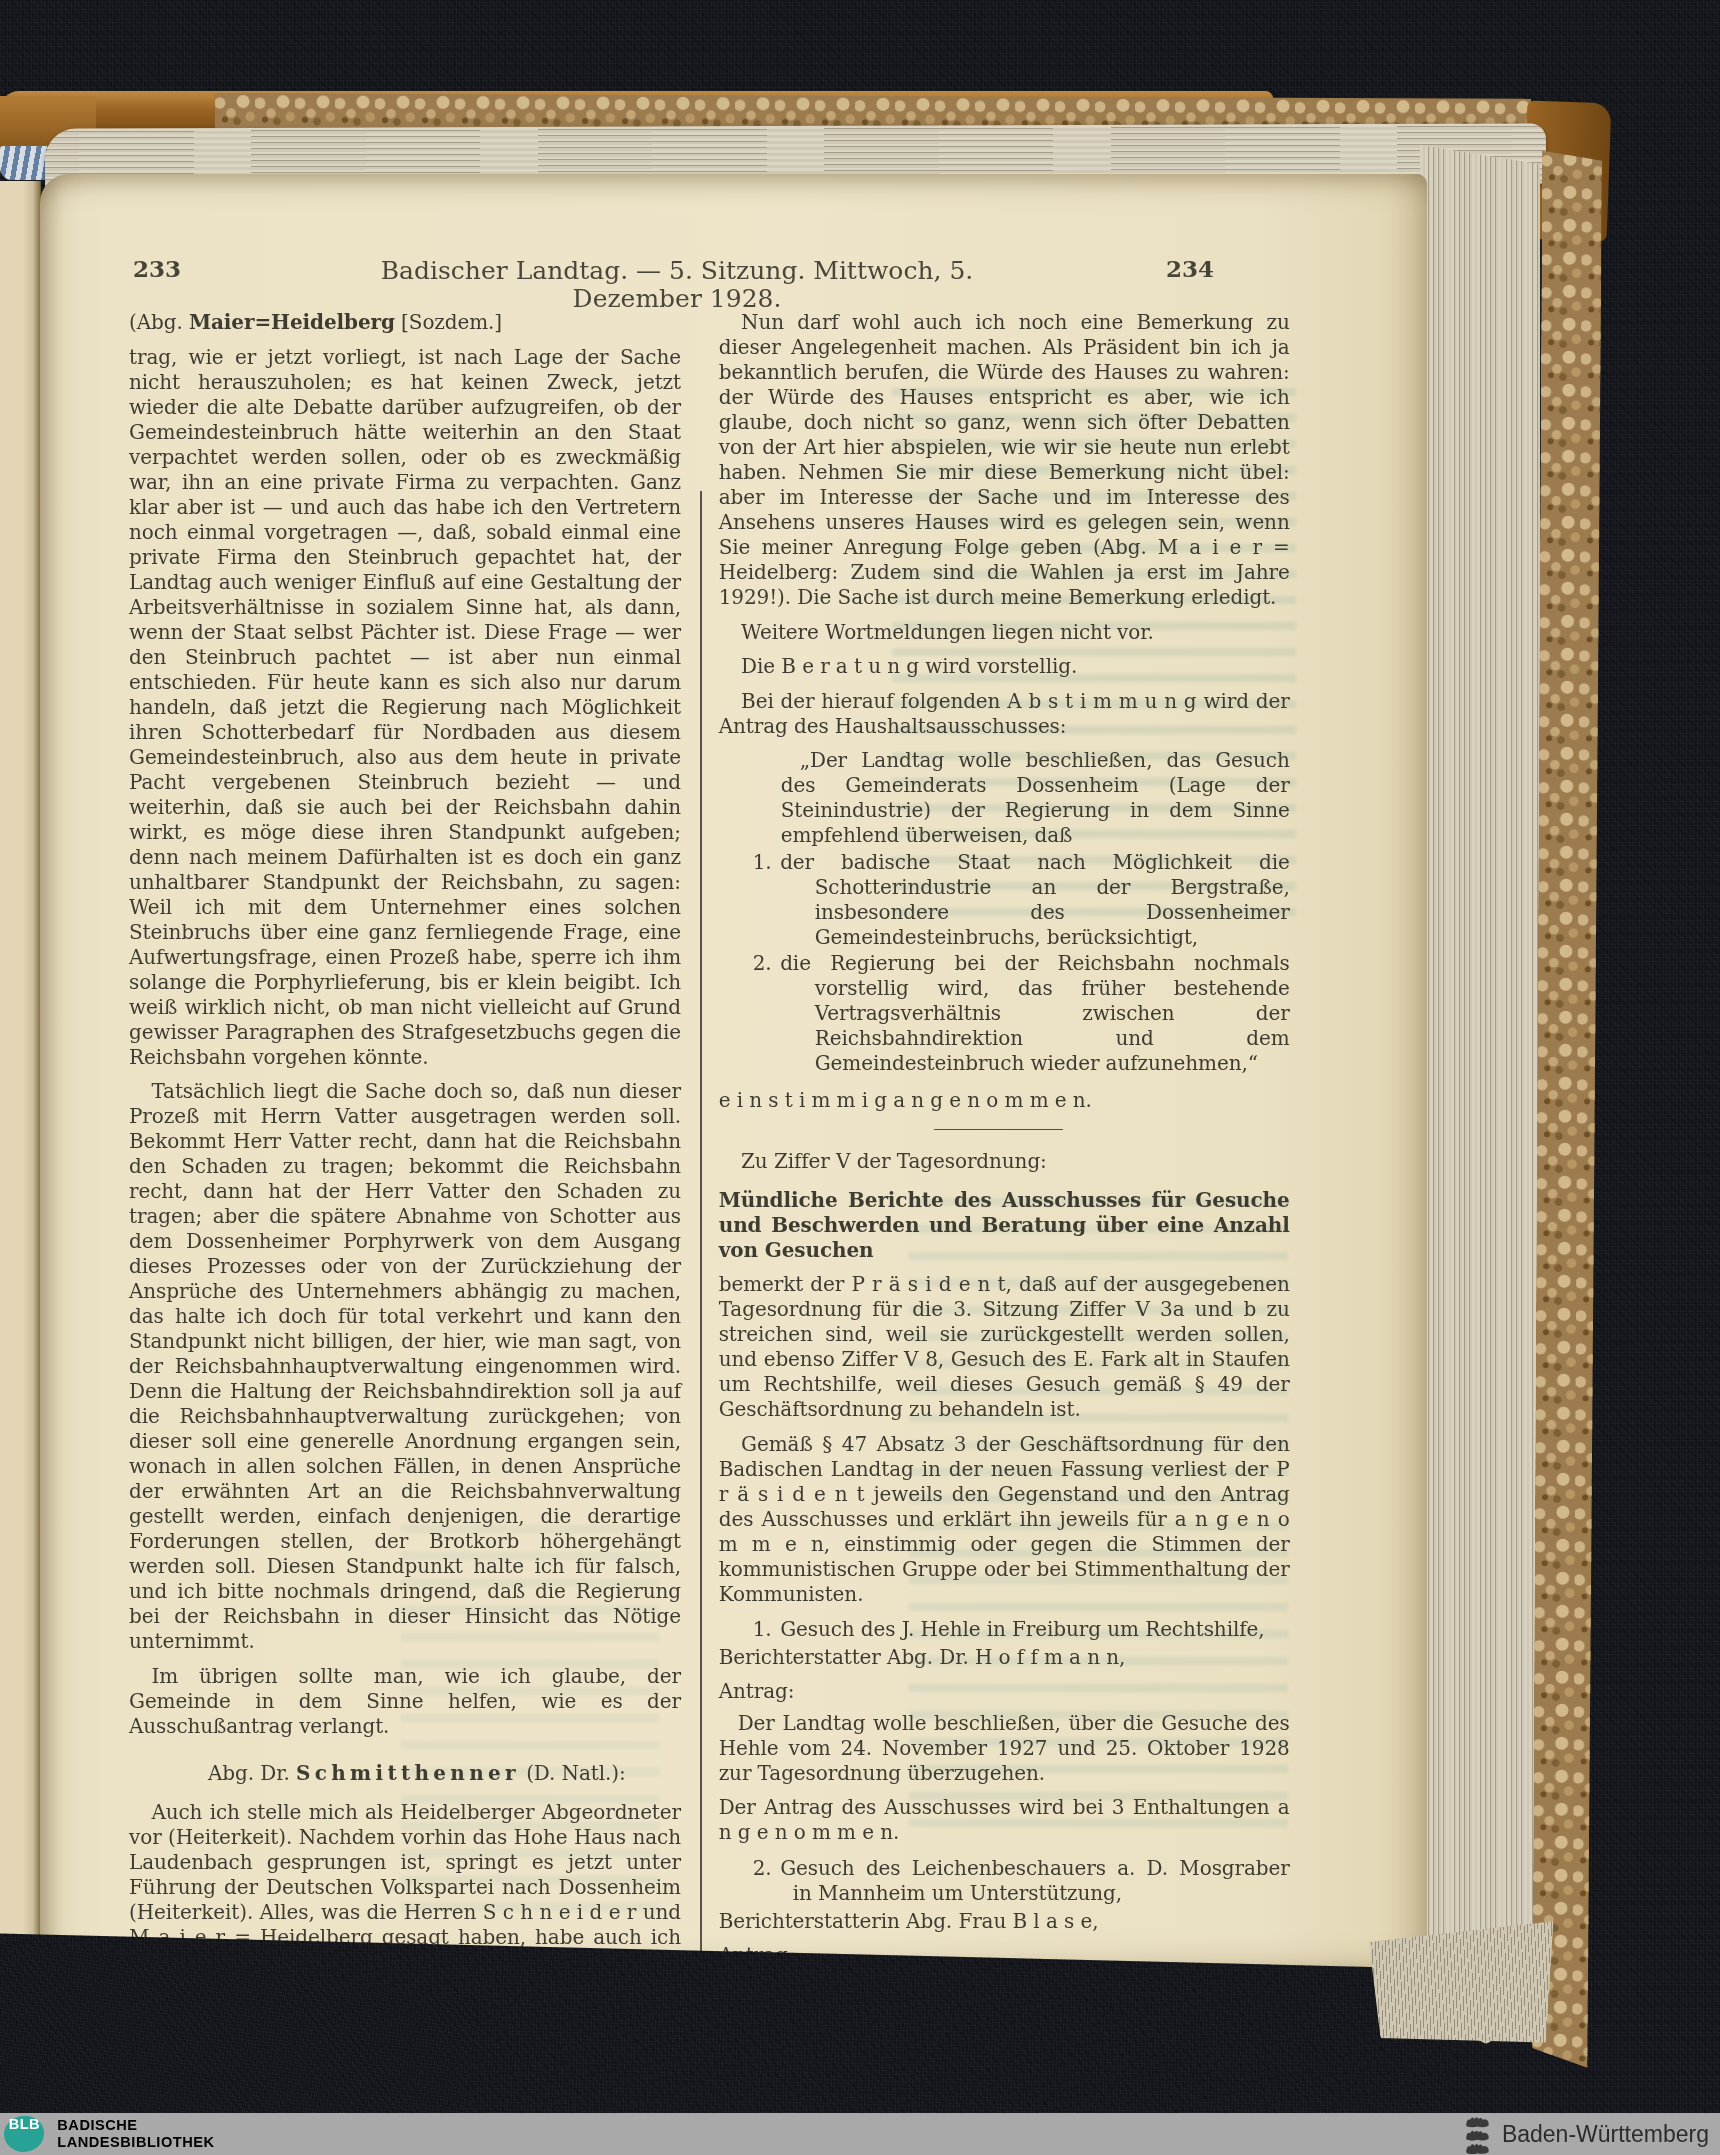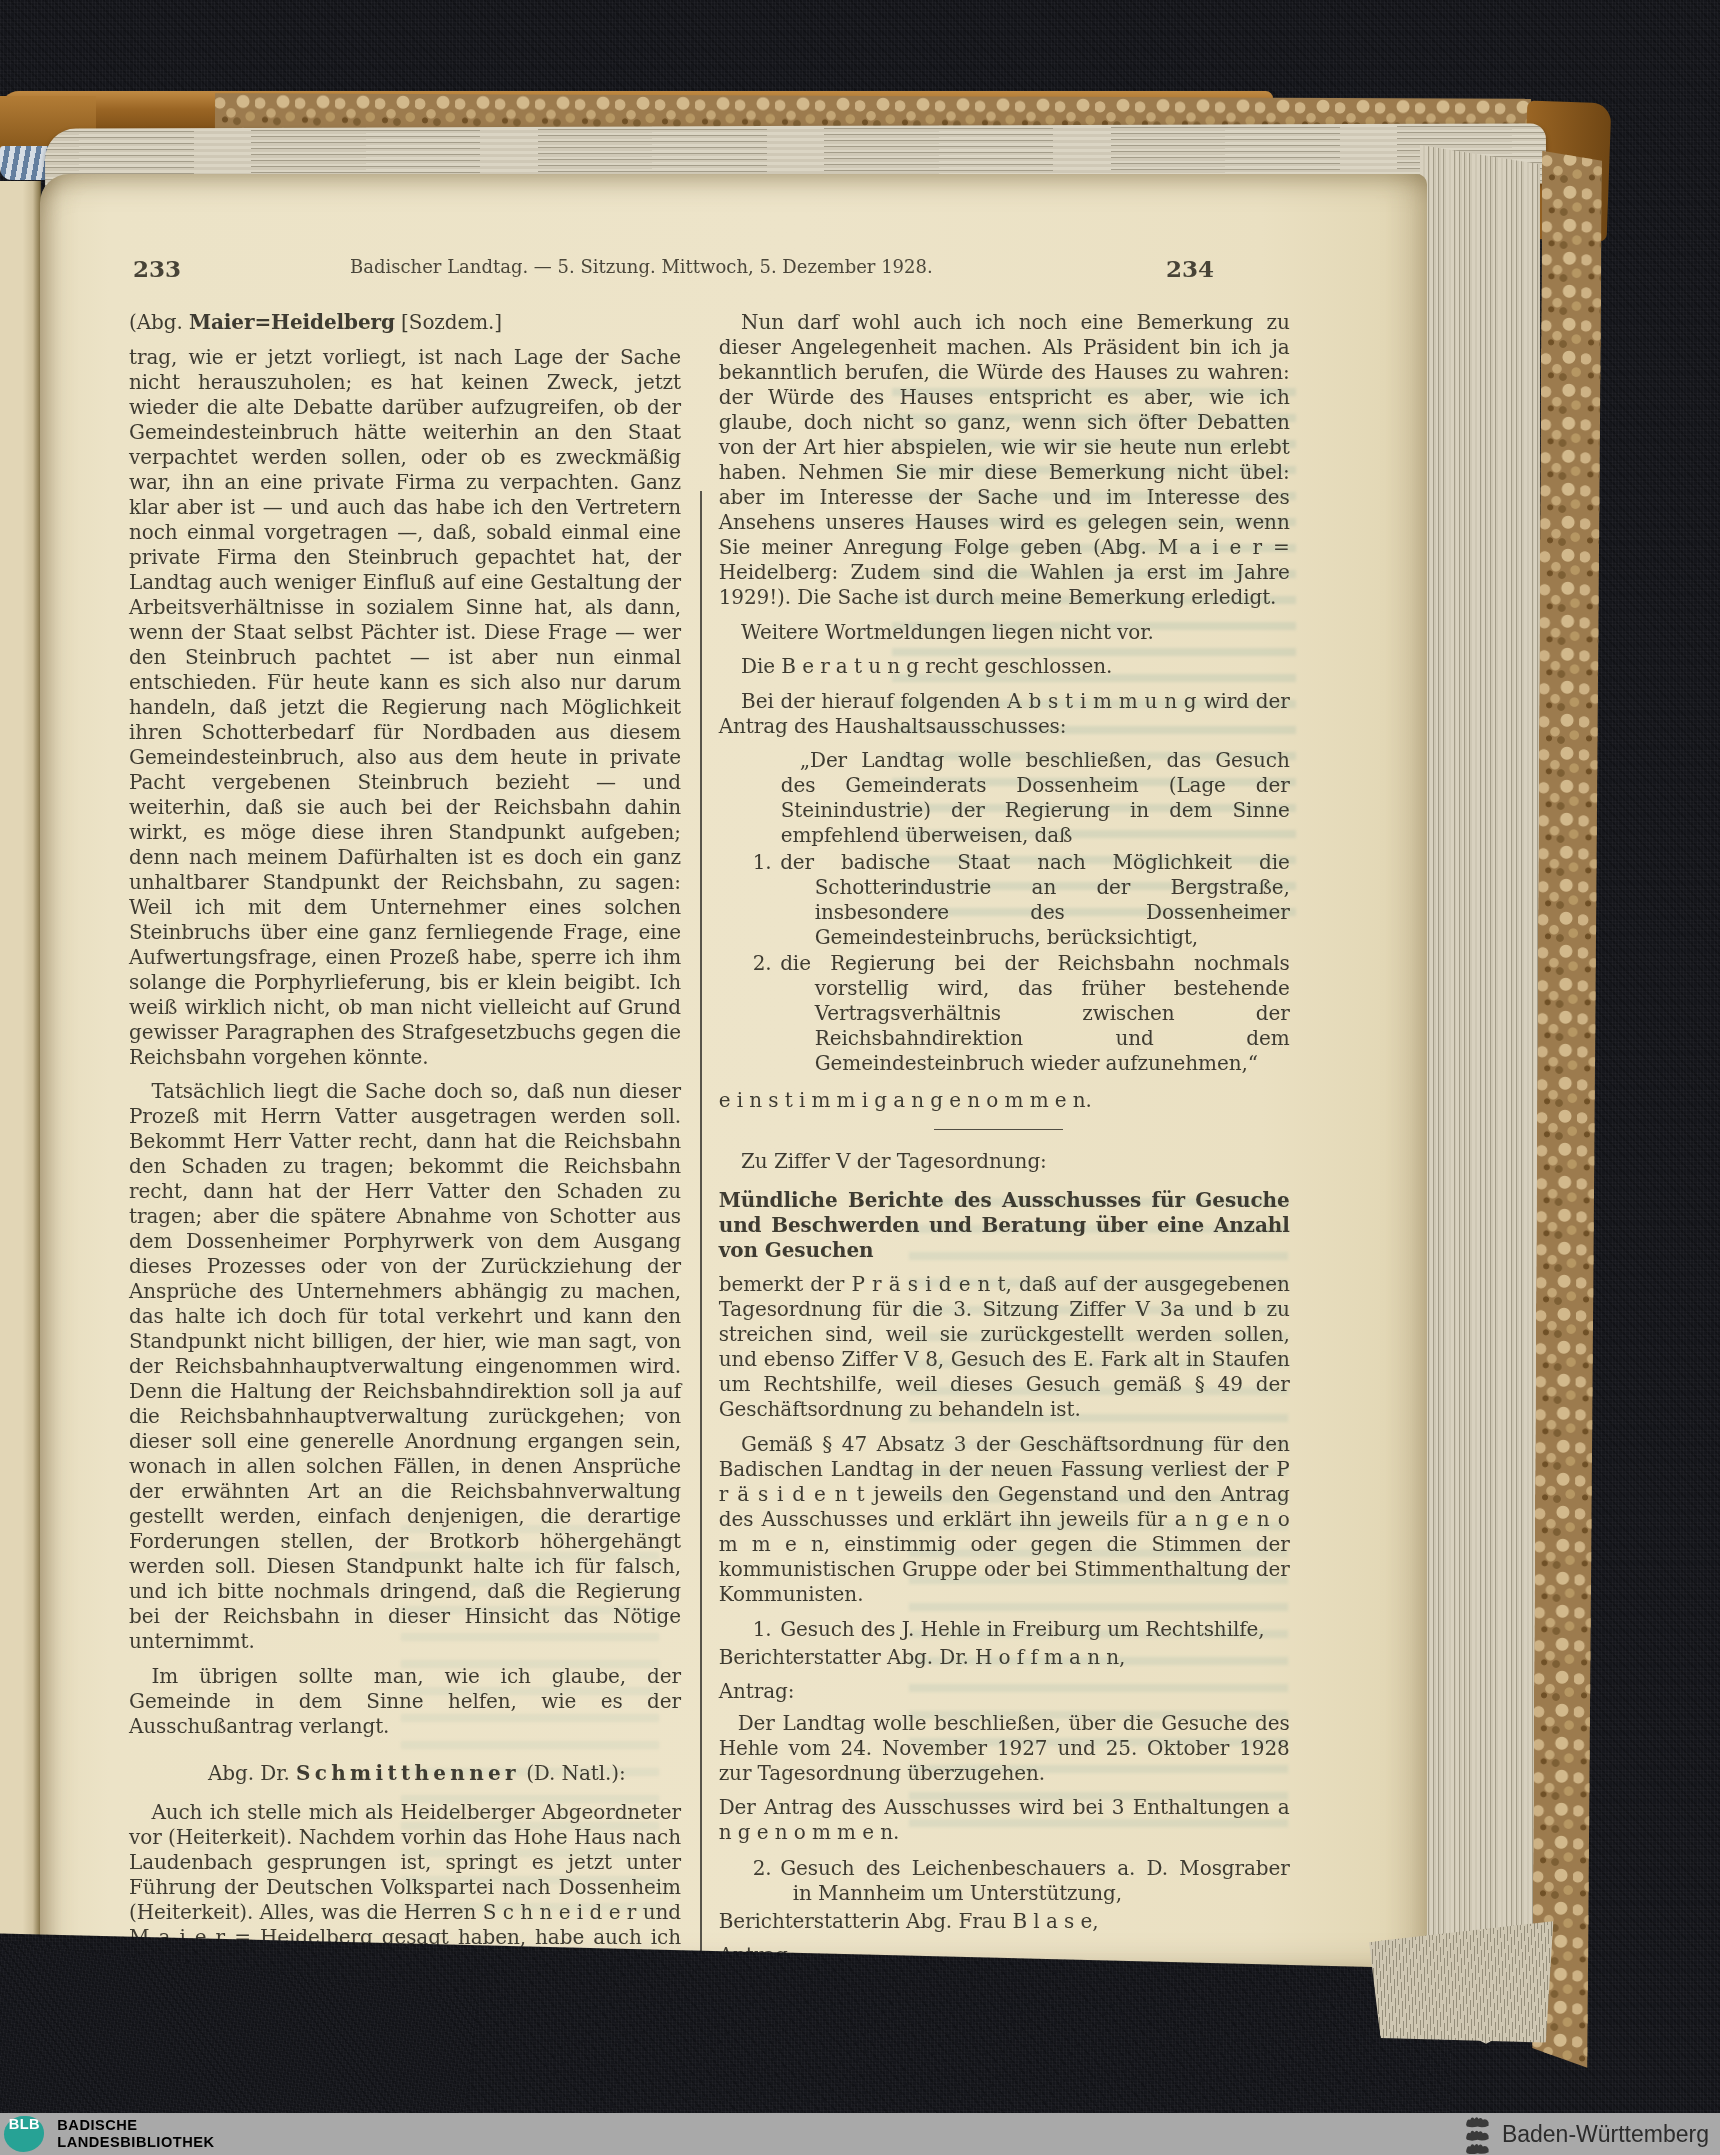--- a/index.html
+++ b/index.html
@@ -54,21 +54,21 @@
   .ghost{position:absolute;z-index:0;pointer-events:none;filter:blur(1.7px);}
   .g1{left:852px;top:206px;width:404px;height:551px;
     background:repeating-linear-gradient(180deg, transparent 0 7.7px, rgba(80,145,140,.13) 7.7px 16.3px, transparent 16.3px 26px);}
   .g2{left:869px;top:1015px;width:379px;height:654px;
     background:repeating-linear-gradient(180deg, transparent 0 8.6px, rgba(80,145,140,.11) 8.6px 17px, transparent 17px 27px);}
   .g3{left:361px;top:1342px;width:258px;height:396px;
     background:repeating-linear-gradient(180deg, transparent 0 8.6px, rgba(80,145,140,.08) 8.6px 17px, transparent 17px 27px);}
   .running-head{position:absolute;top:83px;left:0;width:100%;z-index:1;color:#474337;}
   .pageno{position:absolute;font-weight:bold;font-size:23px;line-height:1;}
   .pageno.pl{left:93px;} .pageno.pr{right:213px;}
-  .head-title{position:absolute;left:310px;width:654px;font-size:18px;line-height:1.1;color:#4a463a;}
+  .head-title{position:absolute;left:310px;width:654px;text-align:center;font-size:25px;line-height:1.1;color:#4a463a;}
   .columns{position:absolute;left:89px;top:136px;width:1209px;display:flex;align-items:flex-start;z-index:1;}
   .colL{width:552px;}
   .divider{width:1.7px;align-self:stretch;margin:181px 17px 120px 19px;
     background:linear-gradient(180deg,#57544a 0,#57544a 100%);}
   .colR{width:571px;}
   .col p{margin:0;font-size:20px;line-height:25px;color:#3e3b31;text-align:justify;letter-spacing:-0.1px;}
   .ind{text-indent:22.4px;}
   .gap{margin-top:9.5px !important;}
   .speaker{margin:22.4px 0 13.8px 79px !important;text-align:left !important;text-indent:0 !important;}
   .speaker .sname{font-weight:bold;letter-spacing:4.3px;}
@@ -140,21 +140,21 @@
         <p class="speaker"><span>Präsident Dr. </span><span class="sname">Baumgartner</span><span>:</span></p>
         <p class="ind">Das Wort hat nunmehr noch der Herr Abg. A r n o l d.</p>
         <p class="ind gap">Der Herr Abg. A r n o l d verzichtet auf das Wort.</p>
       </div>
 
       <div class="divider"></div>
 
       <div class="col colR">
         <p class="ind">Nun darf wohl auch ich noch eine Bemerkung zu dieser Angelegenheit machen. Als Präsident bin ich ja bekanntlich berufen, die Würde des Hauses zu wahren: der Würde des Hauses entspricht es aber, wie ich glaube, doch nicht so ganz, wenn sich öfter Debatten von der Art hier abspielen, wie wir sie heute nun erlebt haben. Nehmen Sie mir diese Bemerkung nicht übel: aber im Interesse der Sache und im Interesse des Ansehens unseres Hauses wird es gelegen sein, wenn Sie meiner Anregung Folge geben (Abg. M a i e r = Heidelberg: Zudem sind die Wahlen ja erst im Jahre 1929!). Die Sache ist durch meine Bemerkung erledigt.</p>
         <p class="ind gap">Weitere Wortmeldungen liegen nicht vor.</p>
-        <p class="ind gap">Die B e r a t u n g recht geschlossen.</p>
+        <p class="ind gap">Die B e r a t u n g wird vorstellig.</p>
         <p class="ind gap">Bei der hierauf folgenden A b s t i m m u n g wird der Antrag des Haushaltsausschusses:</p>
         <p class="qintro">„Der Landtag wolle beschließen, das Gesuch des Gemeinderats Dossenheim (Lage der Steinindustrie) der Regierung in dem Sinne empfehlend überweisen, daß</p>
         <p class="qitem"><span class="qno">1.</span><span>der badische Staat nach Möglichkeit die Schotterindustrie an der Bergstraße, insbesondere des Dossenheimer Gemeindesteinbruchs, berücksichtigt,</span></p>
         <p class="qitem"><span class="qno">2.</span><span>die Regierung bei der Reichsbahn nochmals vorstellig wird, das früher bestehende Vertragsverhältnis zwischen der Reichsbahndirektion und dem Gemeindesteinbruch wieder aufzunehmen,“</span></p>
         <p class="spread">e i n s t i m m i g   a n g e n o m m e n.</p>
         <div class="hr-short"></div>
         <p class="lead">Zu Ziffer V der Tagesordnung:</p>
         <p class="bheading">Mündliche Berichte des Ausschusses für Gesuche und Beschwerden und Beratung über eine Anzahl von Gesuchen</p>
         <p class="gap">bemerkt der P r ä s i d e n t, daß auf der ausgegebenen Tagesordnung für die 3. Sitzung Ziffer V 3a und b zu streichen sind, weil sie zurückgestellt werden sollen, und ebenso Ziffer V 8, Gesuch des E. Fark alt in Staufen um Rechtshilfe, weil dieses Gesuch gemäß § 49 der Geschäftsordnung zu behandeln ist.</p>
         <p class="ind gap">Gemäß § 47 Absatz 3 der Geschäftsordnung für den Badischen Landtag in der neuen Fassung verliest der P r ä s i d e n t jeweils den Gegenstand und den Antrag des Ausschusses und erklärt ihn jeweils für a n g e n o m m e n, einstimmig oder gegen die Stimmen der kommunistischen Gruppe oder bei Stimmenthaltung der Kommunisten.</p>

